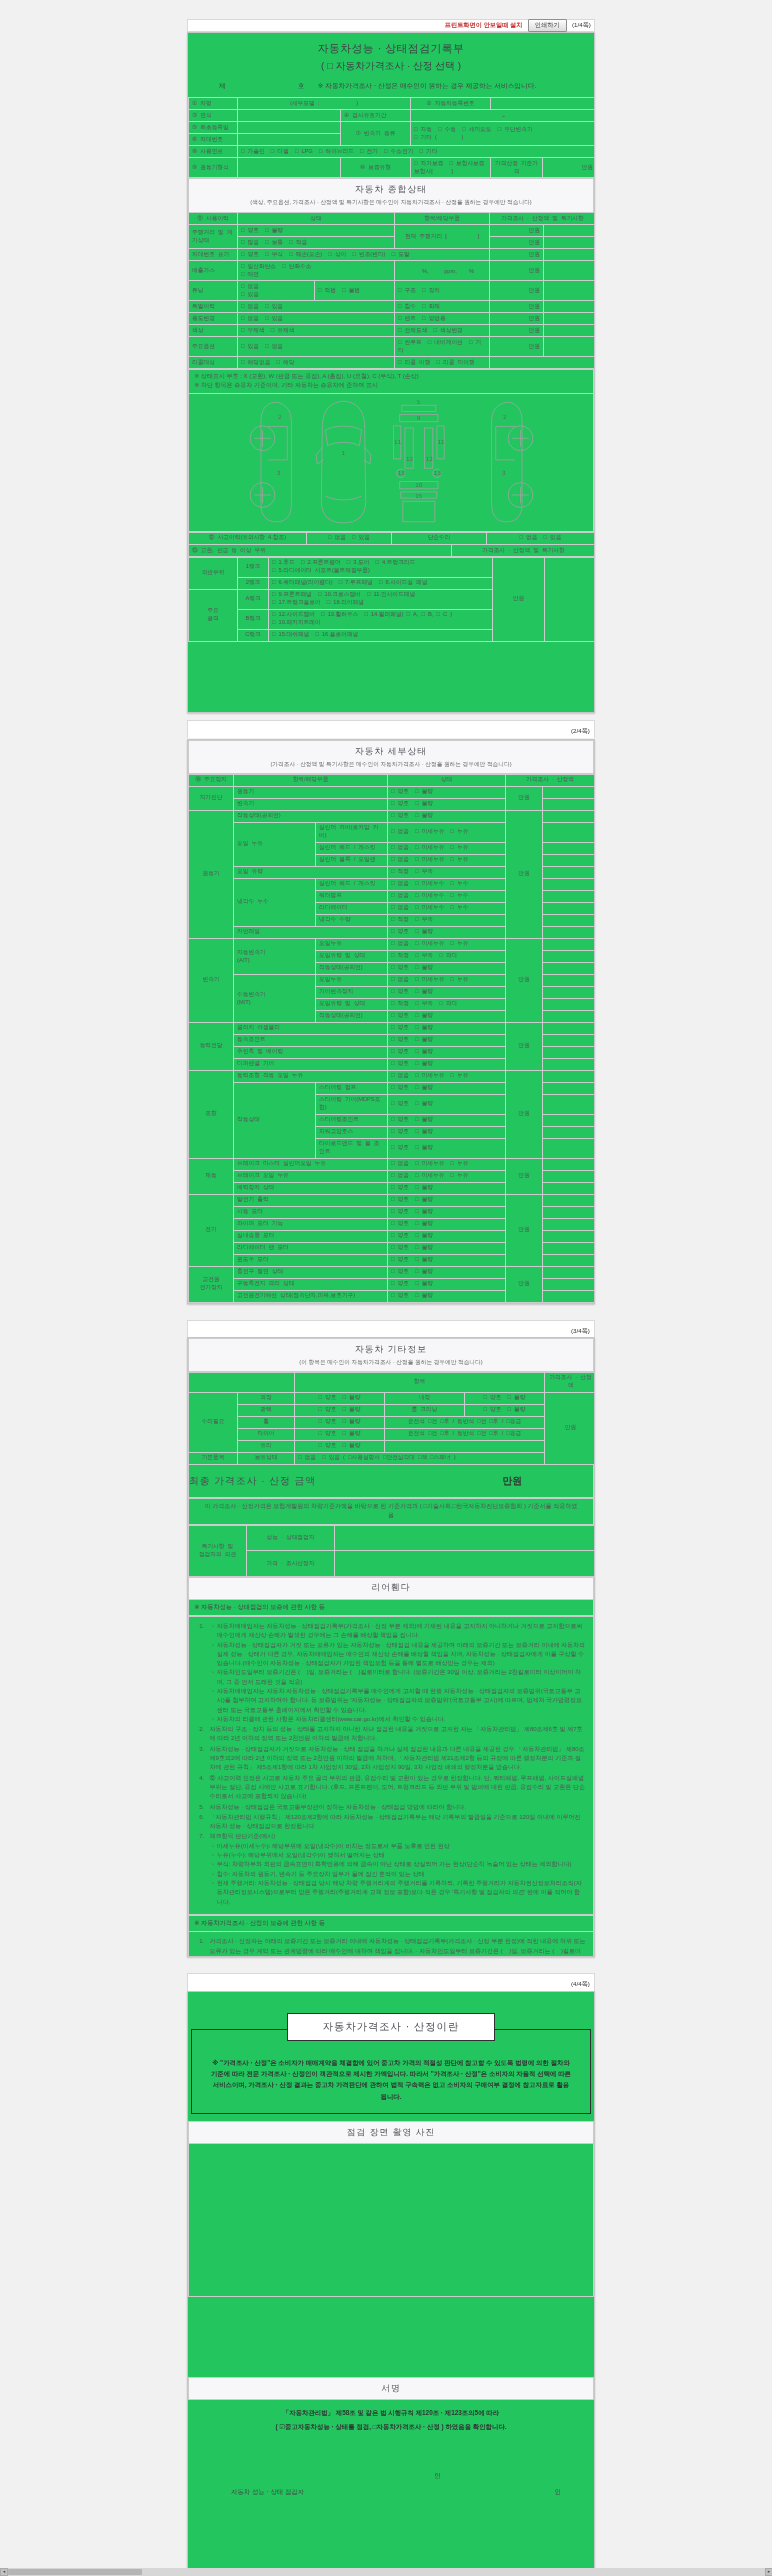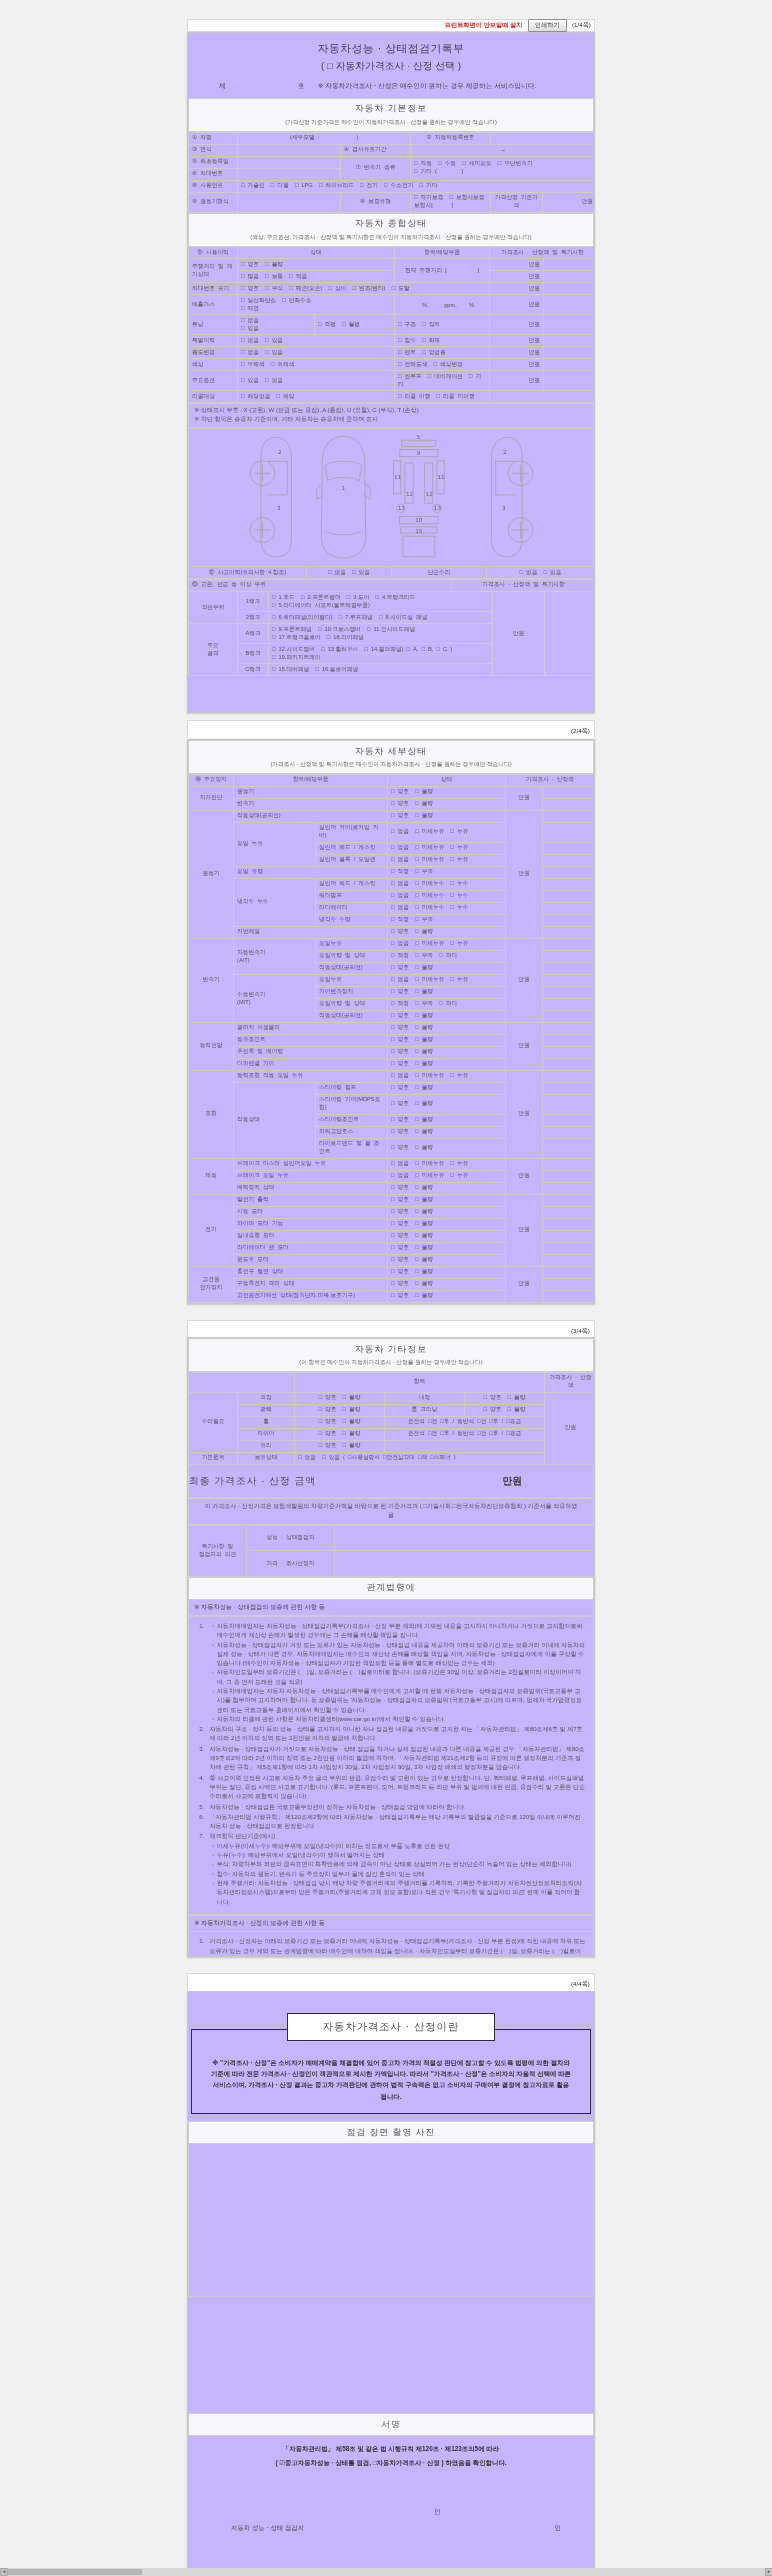--- a/index.html
+++ b/index.html
@@ -1,19 +1,19 @@
 <!DOCTYPE html>
 <html style="font-size:8.2px"><head>
 <meta charset="utf-8">
 <style>
   html,body{margin:0;padding:0;background:#e9e9e9;}
   .stage{position:relative;width:773px;height:2576px;background:#f1f1f1;overflow:hidden;
          font-family:"Liberation Sans","DejaVu Sans",sans-serif;color:#555;}
   .col{position:absolute;left:187px;width:408px;}
-  .pagebox{background:#c4b5fd;border:0.5px solid #c6c6c6;box-shadow:0 1px 1.5px rgba(0,0,0,.18);
+  .pagebox{background:#22c55e;border:0.5px solid #c6c6c6;box-shadow:0 1px 1.5px rgba(0,0,0,.18);
            box-sizing:border-box;overflow:hidden;}
   .hdrstrip{position:absolute;left:187px;top:19px;width:408px;height:13.4px;background:#fff;
             border:0.5px solid #d9d9d9;box-sizing:border-box;display:flex;align-items:center;justify-content:flex-end;gap:5.2px;padding:0 3.1px;}
   .hint{color:#c32a2a;font-size:6.2px;font-weight:bold;}
   .printbtn{font-size:6.2px;color:#333;background:linear-gradient(#fdfdfd,#dcdcdc);border:0.5px solid #8f8f8f;
             border-radius:1px;padding:1px 6.2px;cursor:pointer;}
   .marker{position:absolute;left:187px;width:408px;background:#fff;box-sizing:border-box;
           text-align:right;font-size:6.2px;color:#333;padding:6.2px 4.1px 1.5px 0;border:0.5px solid #d9d9d9;border-bottom:none;}
   .titleblk{text-align:center;padding-top:9.3px;}
   .t1{font-size:10.8px;color:#3f3f46;letter-spacing:0.5px;}
@@ -74,24 +74,20 @@
     <div class="titleblk">
       <div class="t1">자동차성능 · 상태점검기록부</div>
       <div class="t2">(  □ 자동차가격조사 · 산정 선택  )</div>
       <div class="t3">
         <span>제</span>
         <span class="ho">호</span>
         <span>※ 자동차가격조사 · 산정은 매수인이 원하는 경우 제공하는 서비스입니다.</span>
       </div>
     </div>
 
-    <div class="sec">
-      <div class="h">자동차 기본정보</div>
-      <div class="sub">(가격산정 기준가격은 매수인이 자동차가격조사 · 산정을 원하는 경우에만 적습니다)</div>
-    </div>
     <div>
         <table class="frm">
           <colgroup>
             <col style="width: 49px;">
             <col style="width: 103px;">
             <col style="width: 70px;">
             <col style="width: 80px;">
             <col style="width: 52px;">
             <col style="width: 54px;">
           </colgroup>
@@ -707,21 +703,21 @@
             </tr>
             <tr>
               <td class="ctr tall" style="height: 21.6px;">가격 · 조사산정자</td>
               <td class="tall" style="height: 21.6px;"></td>
             </tr>
           </tbody>
         </table>
       </div>
 
     <div class="sec">
-      <div class="h">관계법령에</div>
+      <div class="h">리어휀다</div>
     </div>
     <div class="nhead">※ 자동차성능 · 상태점검의 보증에 관한 사항 등</div>
     <div class="nbody">
         <div class="ni">
           <span class="no">1.</span>
           <div class="bd">
             <div class="sub">
               <span class="bu">◦</span>
               <div>자동차매매업자는 자동차성능 · 상태점검기록부(가격조사 · 산정 부분 제외)에 기재된 내용을 고지하지 아니하거나 거짓으로 고지함으로써 매수인에게 재산상 손해가 발생한 경우에는 그 손해를 배상할 책임을 집니다.</div>
             </div>
@@ -828,21 +824,21 @@
     <div class="frame4">
       <div class="cap">자동차가격조사 · 산정이란</div>
       <div class="txt">※ "가격조사 · 산정"은 소비자가 매매계약을 체결함에 있어 중고차 가격의 적절성 판단에 참고할 수 있도록 법령에 의한 절차와 기준에 따라 전문 가격조사 · 산정인이 객관적으로 제시한 가액입니다. 따라서 "가격조사 · 산정"은 소비자의 자율적 선택에 따른 서비스이며, 가격조사 · 산정 결과는 중고차 가격판단에 관하여 법적 구속력은 없고 소비자의 구매여부 결정에 참고자료로 활용됩니다.</div>
     </div>
 
     <div class="sec" style="margin-top:7.2px;">
       <div class="h">점검 장면 촬영 사진</div>
     </div>
     <div class="photobox"></div>
 
-    <div class="sec" style="margin-top:116px;">
+    <div class="sec" style="margin-top:80px;">
       <div class="h">서명</div>
     </div>
     <div class="signblk">
       <div class="l1">「자동차관리법」 제58조 및 같은 법 시행규칙 제120조 · 제123조의5에 따라</div>
       <div class="l1">( ☑중고자동차성능 · 상태를 점검, □자동차가격조사 · 산정 ) 하였음을 확인합니다.</div>
       <div class="stampmid">인</div>
       <div class="srow">
         <span class="sl">자동차 성능 · 상태 점검자</span>
         <span class="si">인</span>
       </div>

